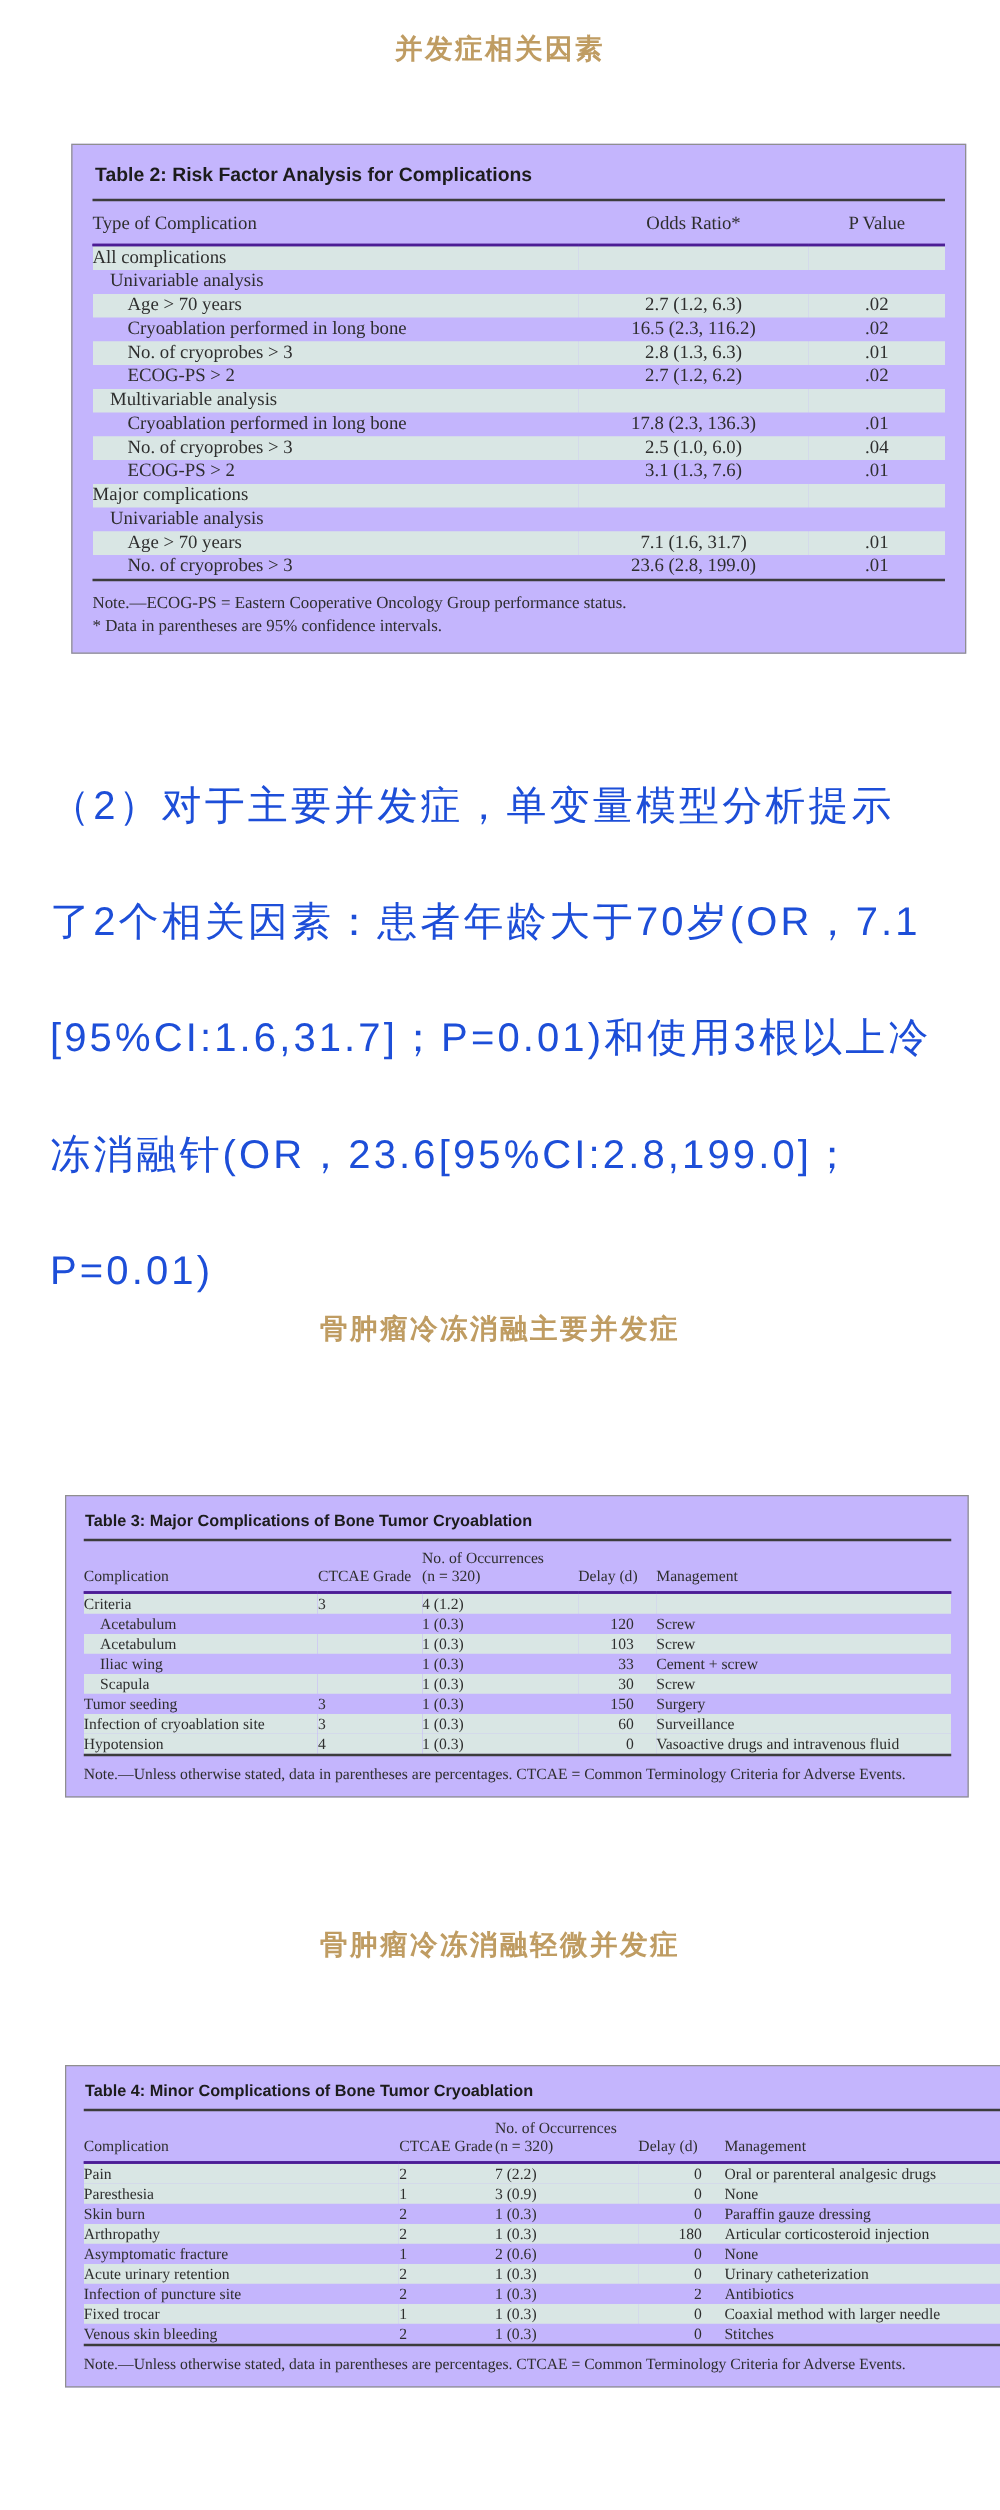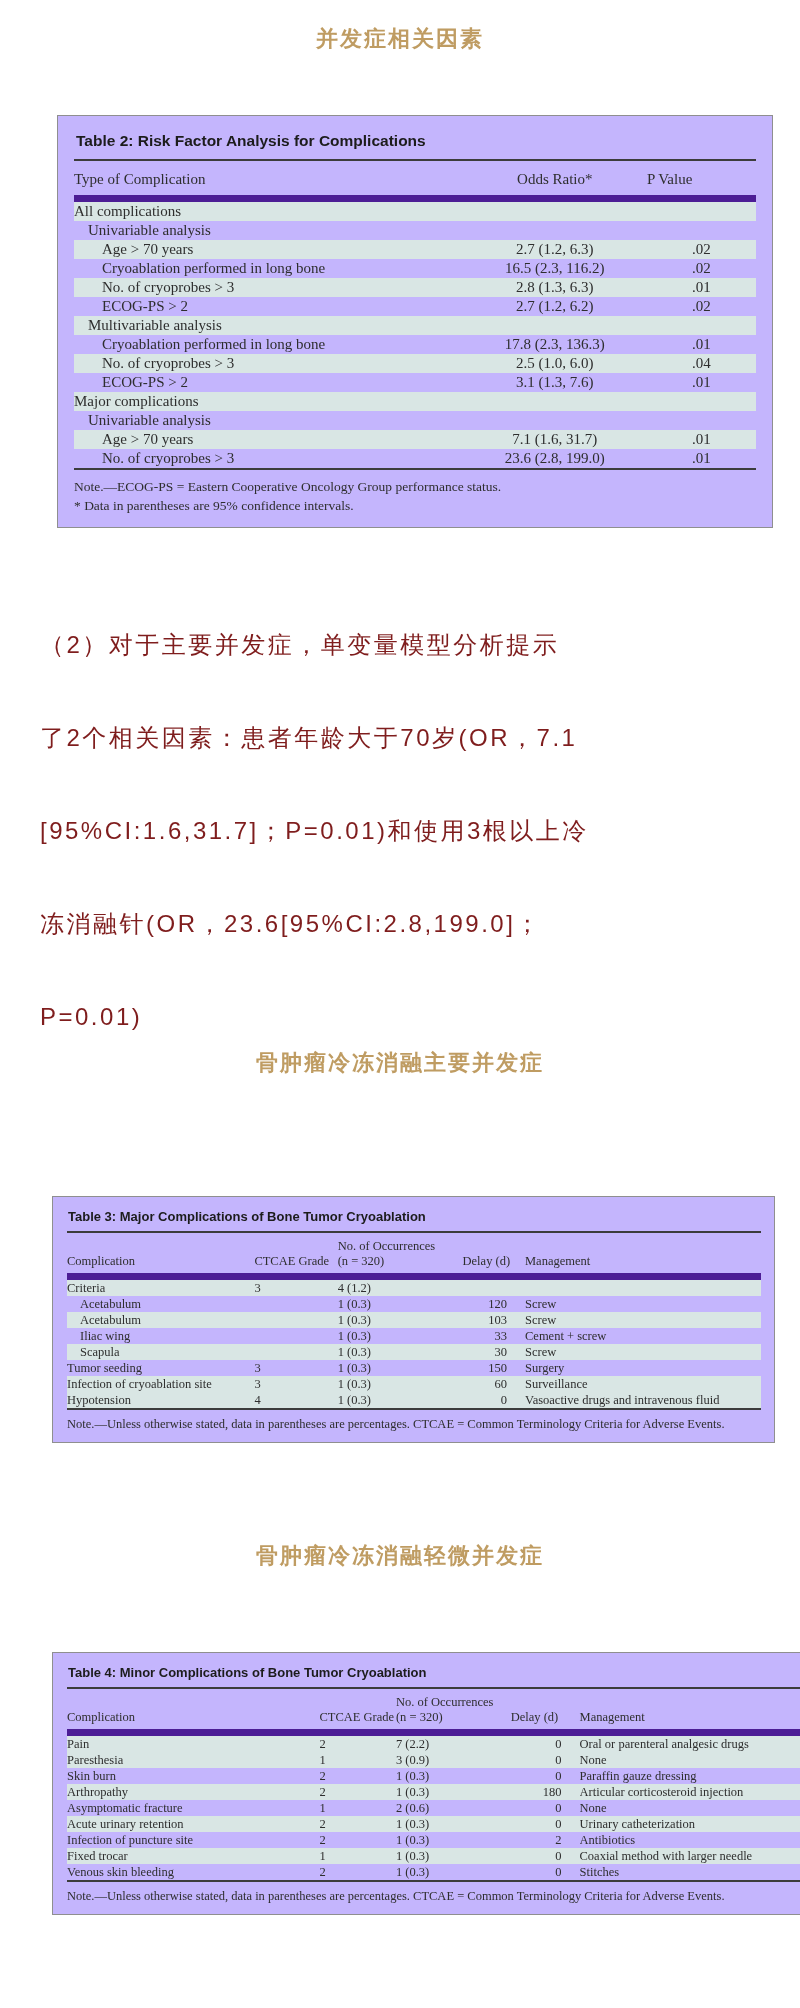--- a/index.html
+++ b/index.html
@@ -10,33 +10,33 @@
   .heading { position:absolute; left:0; width:100%; text-align:center;
              font-size:22px; font-weight:bold; color:#bf9c62; letter-spacing:2px; }
 
   
   .tbl-box { position:absolute; border:1px solid #8f8f8f; background:#c4b5fd; color:#2e2e2e; }
   .tbl-title { font-family:"Liberation Sans", sans-serif; font-weight:700; color:#1c1c1c; }
   .rule { border-bottom:2px solid #3c3c3c; }
   table { width:100%; border-collapse:collapse; table-layout:fixed;
           font-family:"Liberation Serif", serif; color:#2e2e2e; }
   thead th { font-weight:normal; text-align:left; vertical-align:bottom;
-             border-bottom:7px solid #4c1d95; }
+             border-bottom:2px solid #4c1d95; }
   tbody tr.shaded { background:#d9e6e4; }
   td { white-space:nowrap; overflow:hidden; }
   .note { font-family:"Liberation Serif", serif; color:#2e2e2e; }
   .hdr-stack span { display:block; }
 
   
   .t2box { top:115px; left:57px; width:716px; padding:14px 16px 12px 16px; }
   .t2box .tbl-title { font-size:15.5px; padding:2px 0 9px 2px; }
   .t2 { font-size:15px; margin-top:0; }
   .t2 thead th { padding:10px 0 7px 0; font-size:15px; }
   .t2 thead th:nth-child(2) { text-align:center; }
-  .t2 thead th:nth-child(3) { }
+  .t2 thead th:nth-child(3) { text-align:center; }
   .t2 td { height:19px; line-height:19px; }
   .t2 td:nth-child(2) { text-align:center; }
   .t2 td:nth-child(3) { text-align:center; }
   .t2 td.ind1 { padding-left:14px; }
   .t2 td.ind2 { padding-left:28px; }
   .t2box .bottom-rule { margin-top:0; }
   .t2box .note { font-size:13.5px; line-height:19px; }
   .t2box .note.first { margin-top:7px; }
 
   
@@ -46,21 +46,21 @@
   .t34 { font-size:12.5px; }
   .t34 thead th { padding:6px 0 4px 0; font-size:12.5px; line-height:15px; }
   .t34 td { height:16px; line-height:16px; }
   .t34 td.ind1 { padding-left:13px; }
   .t34 td:nth-child(4) { text-align:right; padding-right:18px; }
   .t3box .note, .t4box .note { font-size:12.5px; line-height:16px; white-space:normal; }
   .t3box .note.first, .t4box .note.first { margin-top:6px; }
 
   
   .para { position:absolute; top:598px; left:40px; width:726px;
-          font-size:24px; line-height:93px; letter-spacing:2.5px; color:#7f1d1d; }
+          font-size:32px; line-height:93px; letter-spacing:2.5px; color:#1d4ed8; }
 </style>
 </head>
 <body>
 
 <div class="page">
 
   <div class="heading" style="top:24px;text-align:center;">并发症相关因素</div>
 
   <div class="tbl-box t2box">
     <div class="tbl-title">Table 2: Risk Factor Analysis for Complications</div>

